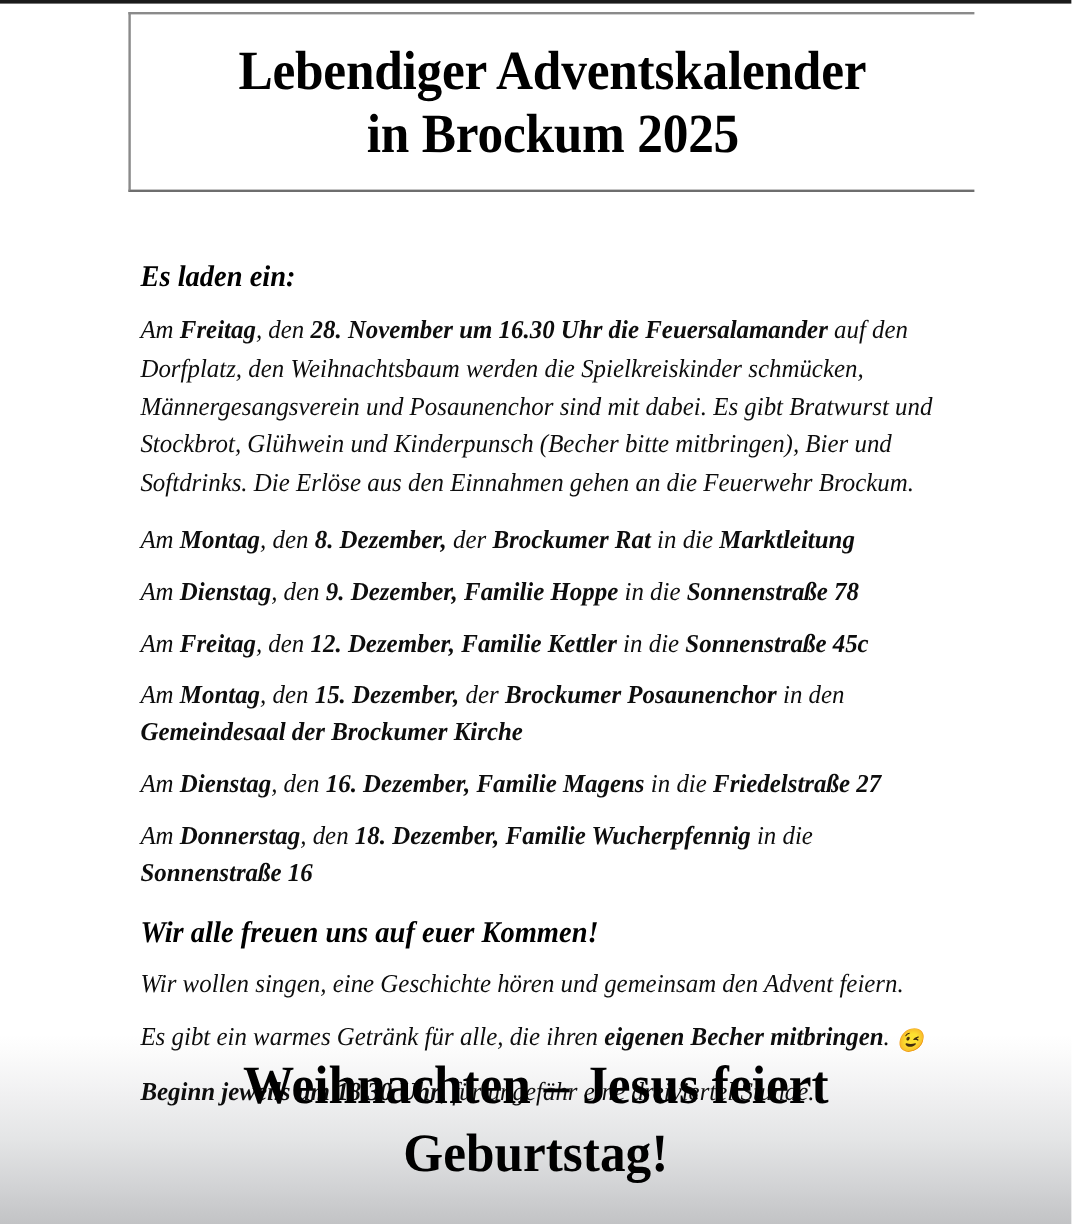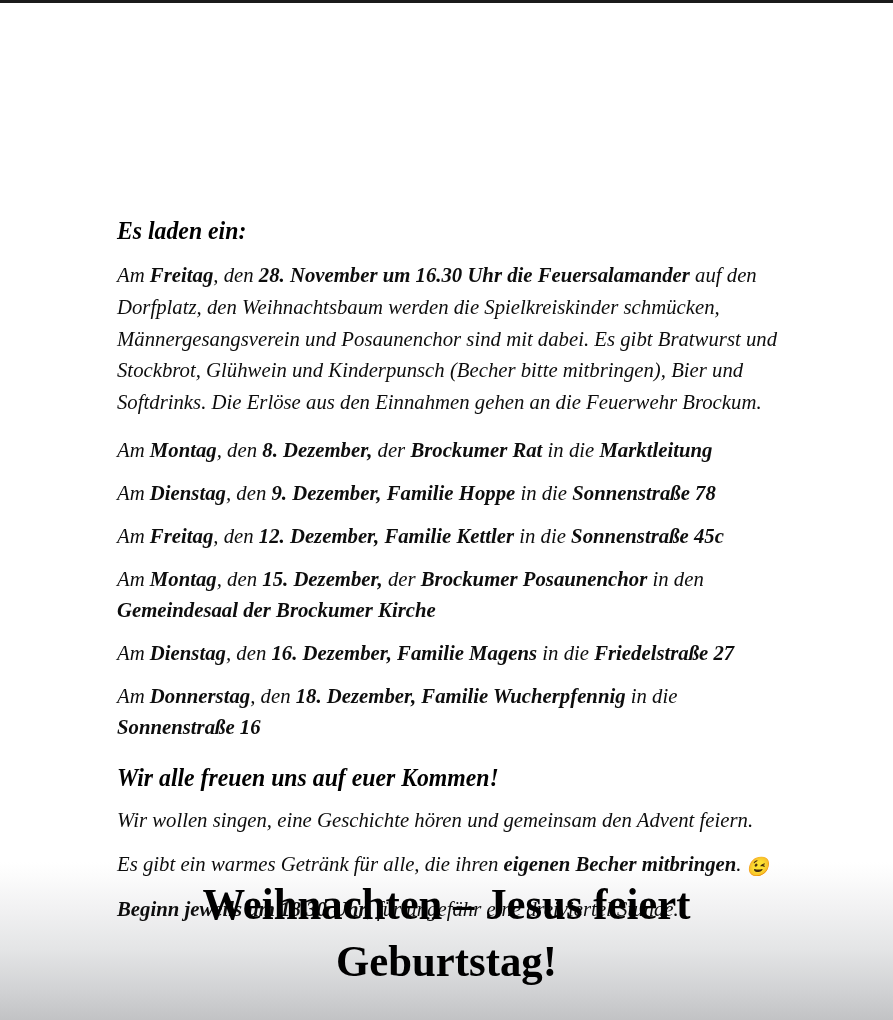--- a/index.html
+++ b/index.html
@@ -147,20 +147,24 @@
   }
 </style>
 </head>
 <body>
 
 <div class="top-edge-strip"></div>
 <div class="bottom-gradient"></div>
 
 <div class="page">
 
+  <div class="title-box">
+    <div class="title-line">Lebendiger Adventskalender</div>
+    <div class="title-line">in Brockum 2025</div>
+  </div>
 
   <div class="body-col">
 
     <div class="heading">Es laden ein:</div>
 
     <p class="para intro"><span>Am </span><b>Freitag</b><span>, den </span><b>28. November um 16.30 Uhr die Feuersalamander</b><span> auf den Dorfplatz, den Weihnachtsbaum werden die Spielkreiskinder schmücken, Männergesangsverein und Posaunenchor sind mit dabei. Es gibt Bratwurst und Stockbrot, Glühwein und Kinderpunsch (Becher bitte mitbringen), Bier und Softdrinks. Die Erlöse aus den Einnahmen gehen an die Feuerwehr Brockum.</span></p>
 
     <p class="para entry"><span>Am </span><b>Montag</b><span>, den </span><b>8. Dezember,</b><span> der </span><b>Brockumer Rat</b><span> in die </span><b>Marktleitung</b></p>
 
     <p class="para entry"><span>Am </span><b>Dienstag</b><span>, den </span><b>9. Dezember, Familie Hoppe</b><span> in die </span><b>Sonnenstraße 78</b></p>

